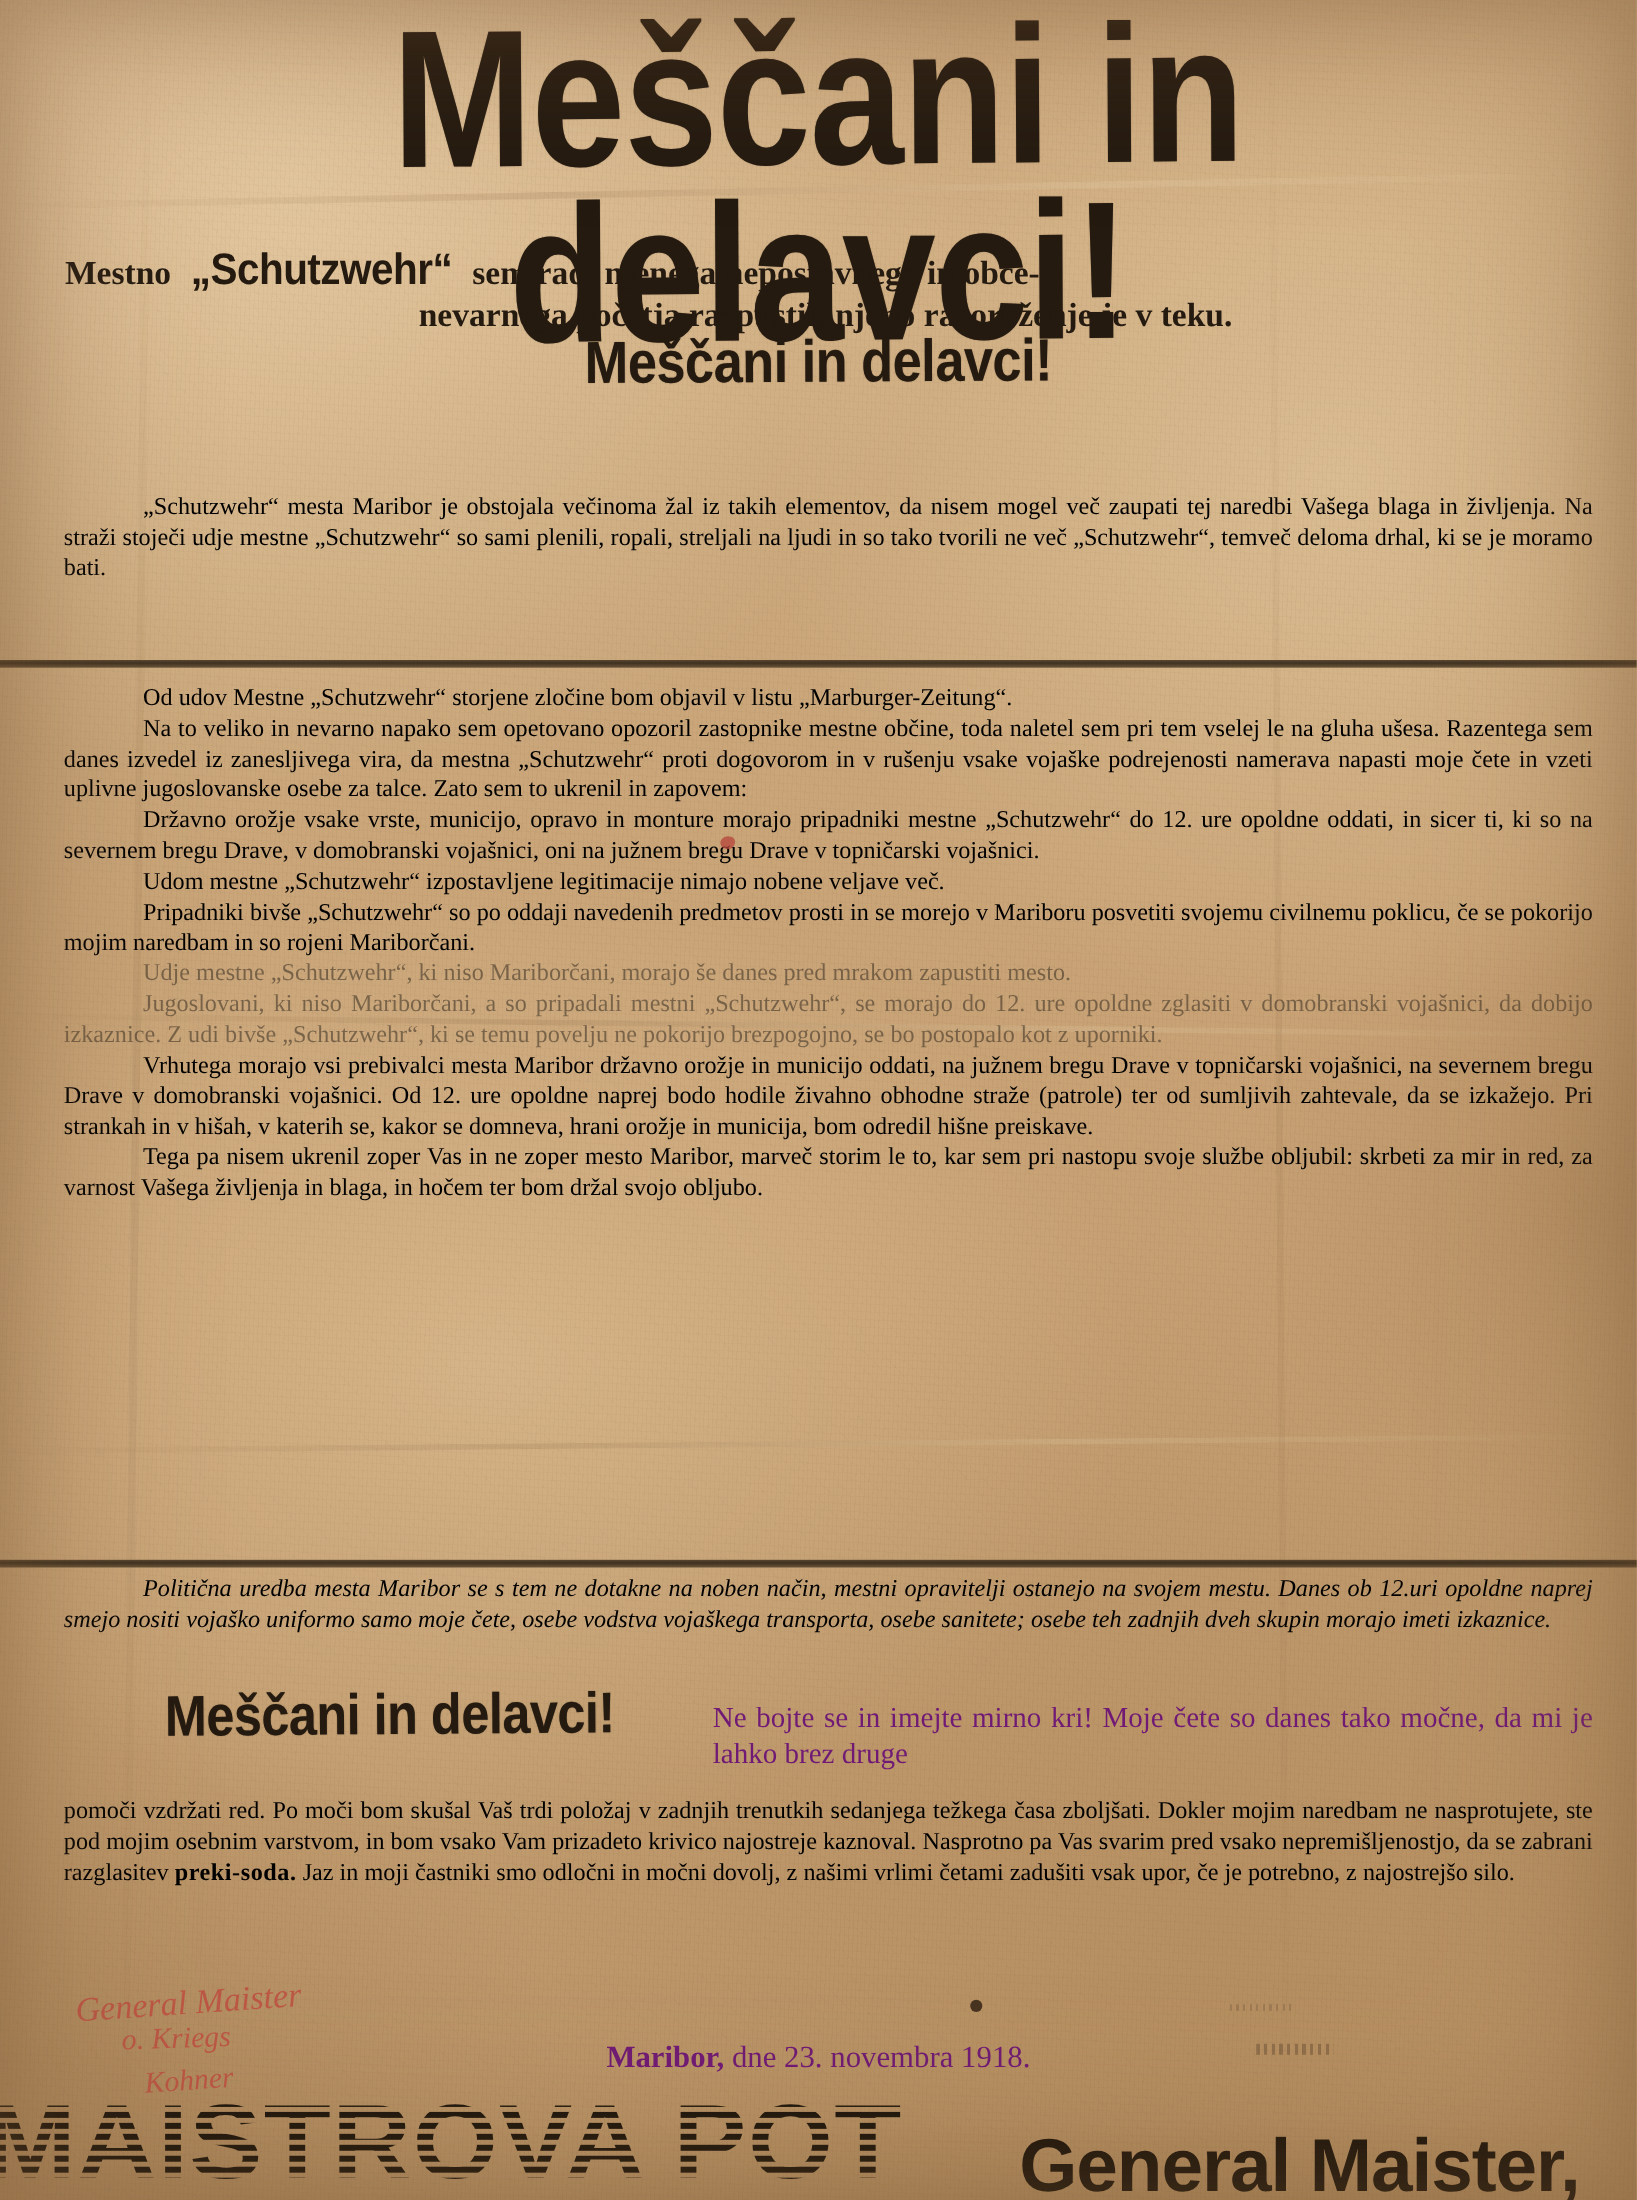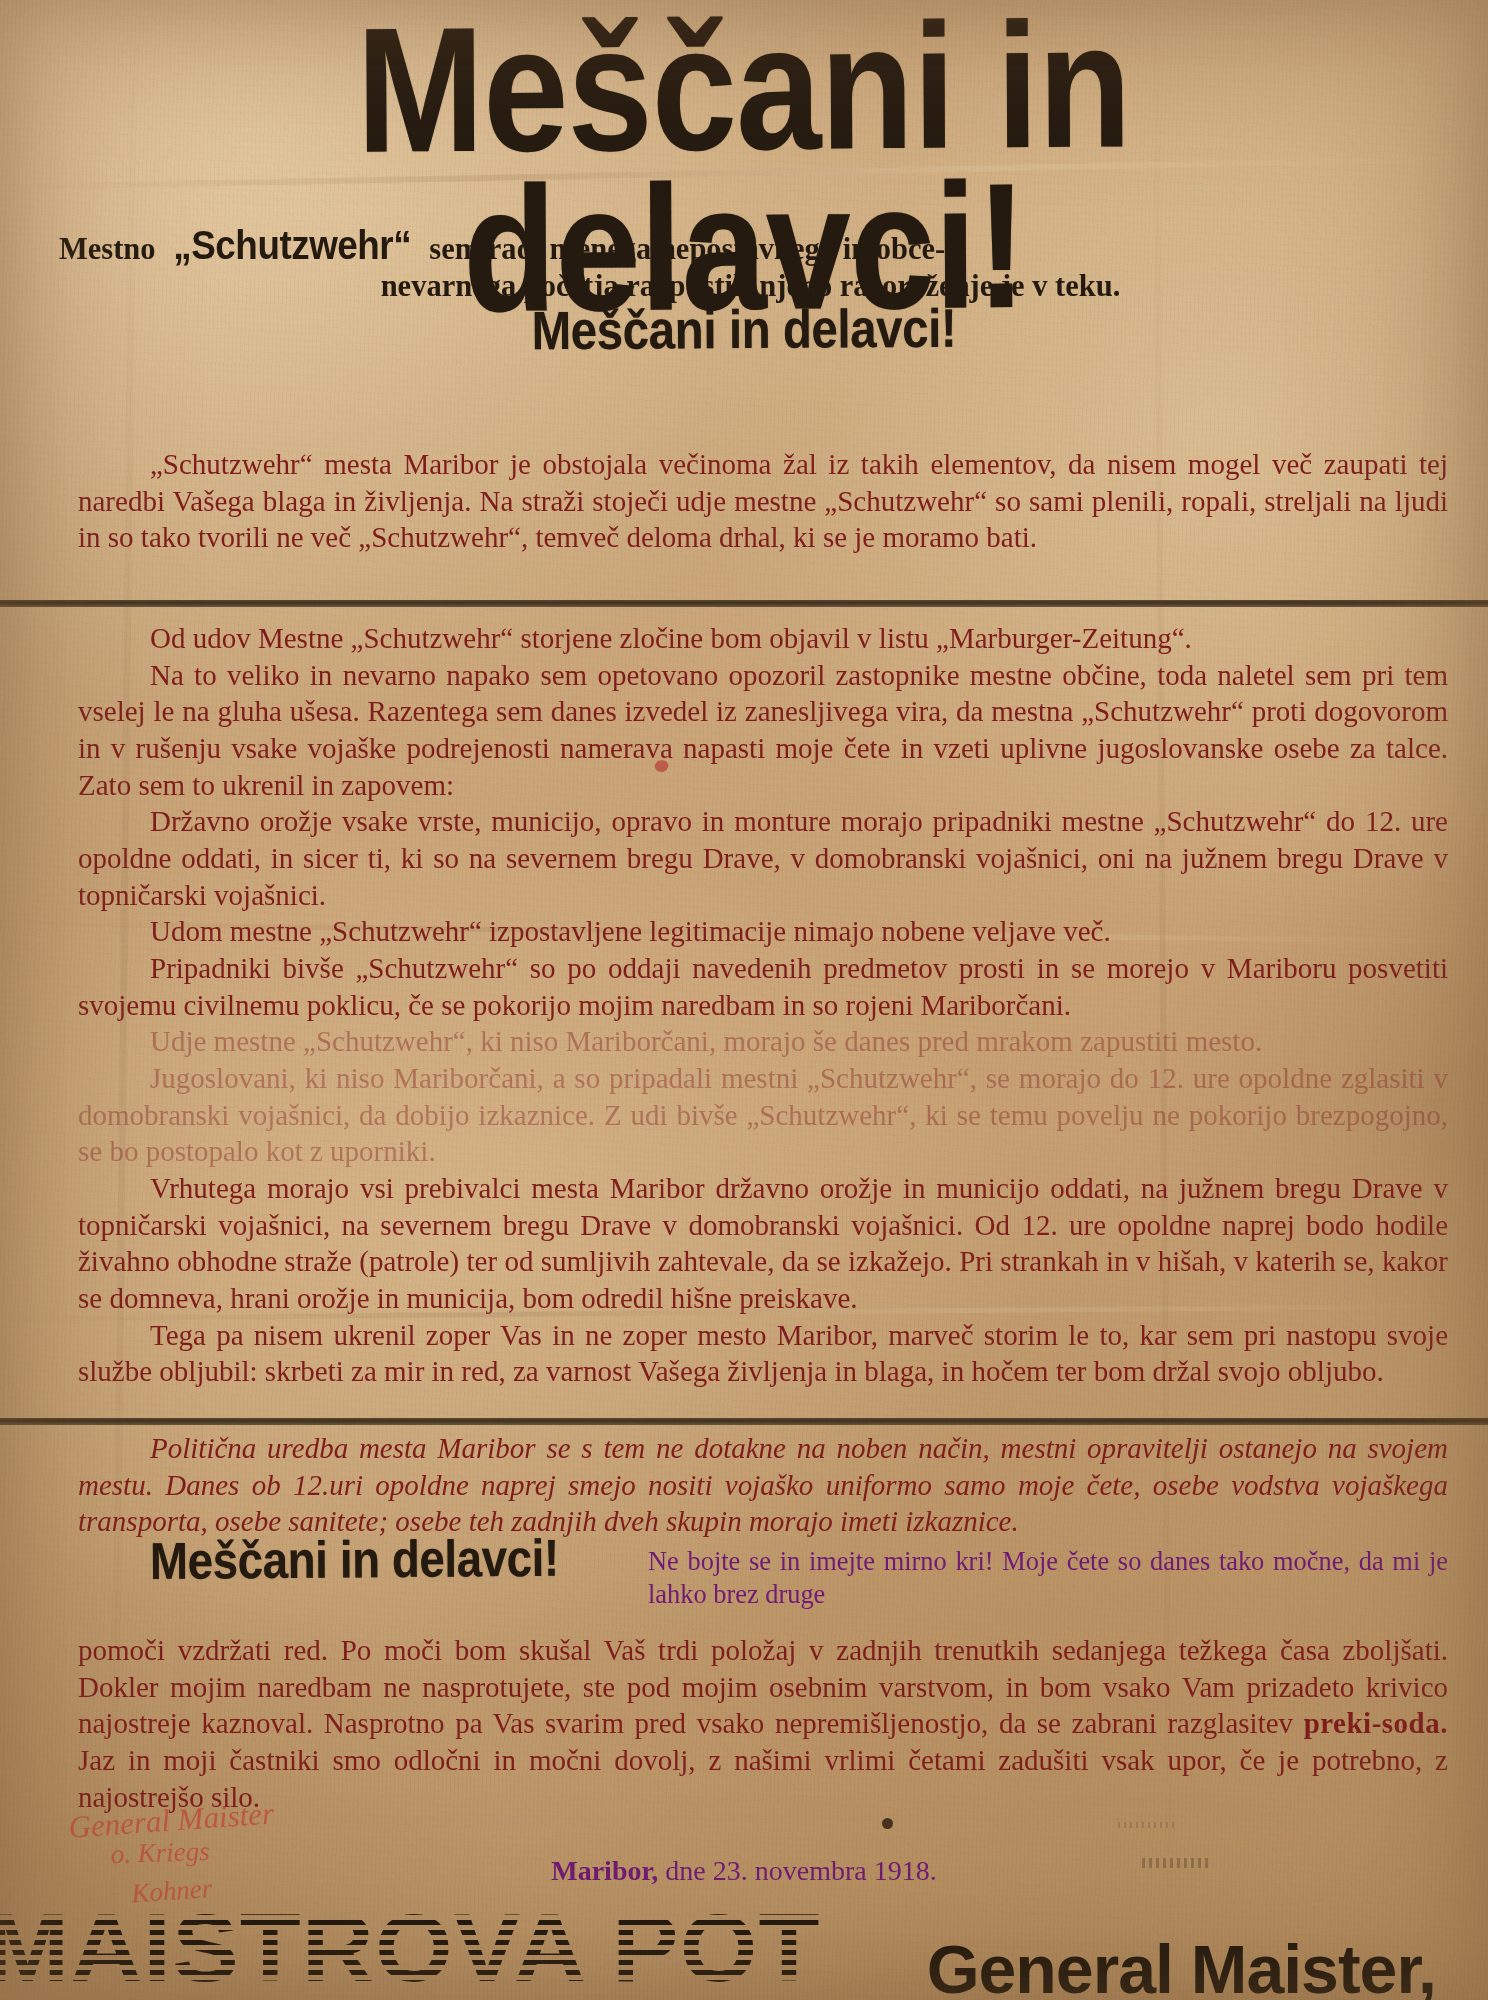--- a/index.html
+++ b/index.html
@@ -83,26 +83,26 @@
     font-family:"Liberation Sans", sans-serif;
     font-weight:700;font-size:54px;
     text-align:center;color:#241a10;
     transform:scaleX(.88) rotate(-0.3deg);
     letter-spacing:-.5px;
   }
 
   .body{
     position:absolute;left:58px;right:40px;
     font-family:"Liberation Serif", serif;
-    font-size:29px;
+    font-size:22px;
     line-height:1.265;
-    color:#7f1d1d;
+    color:#000000;
     text-align:justify;
     text-justify:inter-word;
-    -webkit-hyphens:none;hyphens:none;margin-left:20px;
+    -webkit-hyphens:none;hyphens:none;
   }
   .body p{margin:0;text-indent:0;}
   .body p.ind2{text-indent:72px;}
 
   hr.rule{
     position:absolute;left:0;width:1488px;height:7px;border:0;margin:0;
     background:linear-gradient(180deg,#4a3a26 0%,#2c2114 40%,#5d4a31 100%);
     opacity:.88;
   }
   hr.rule::after{

